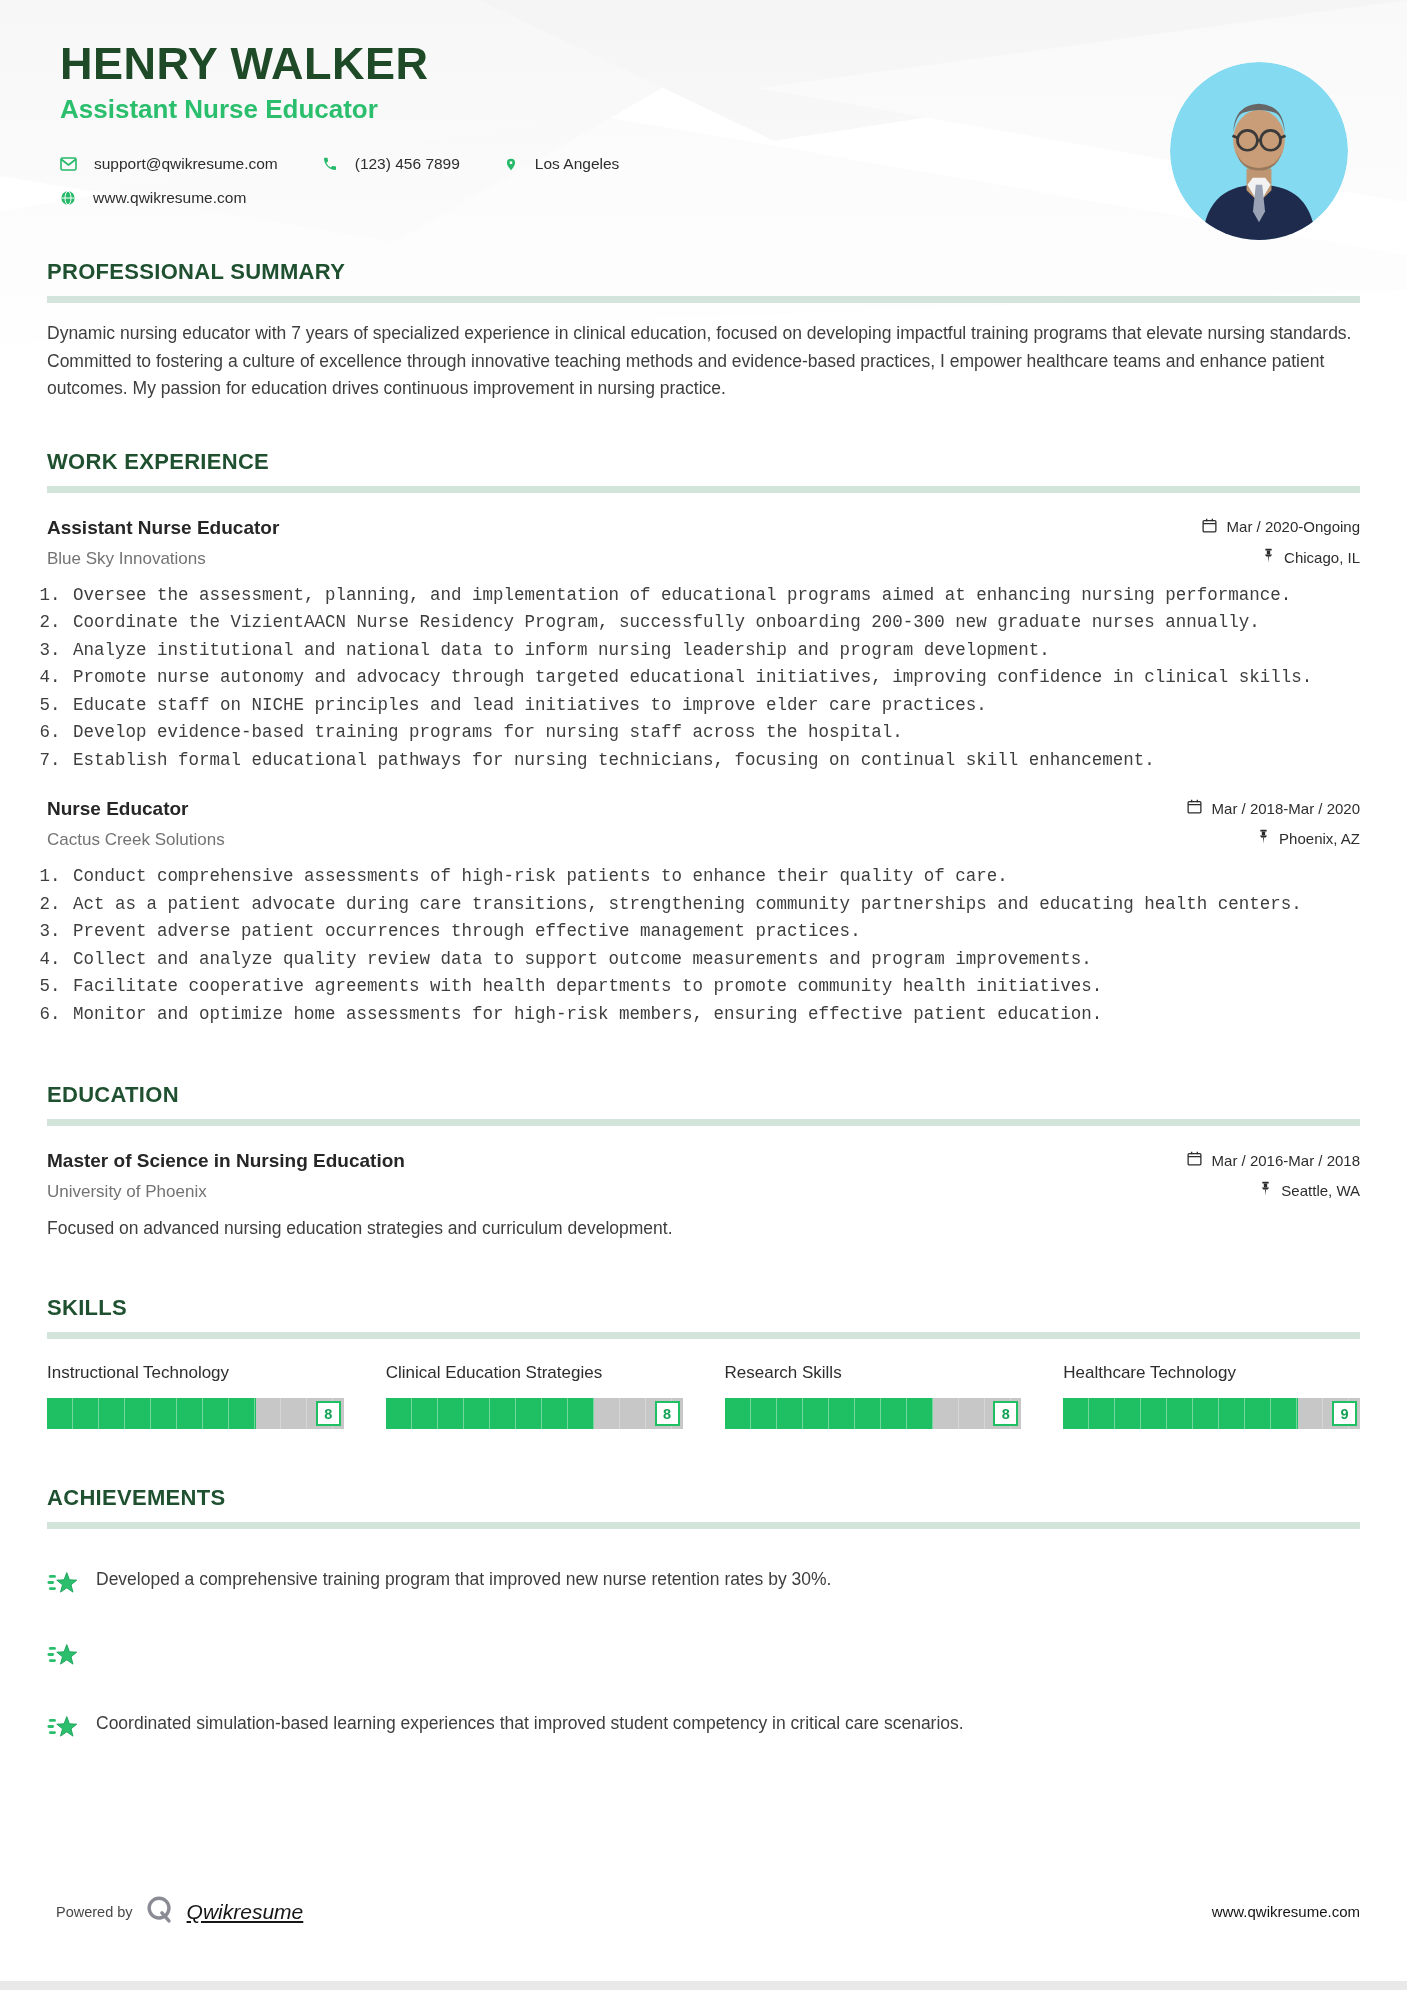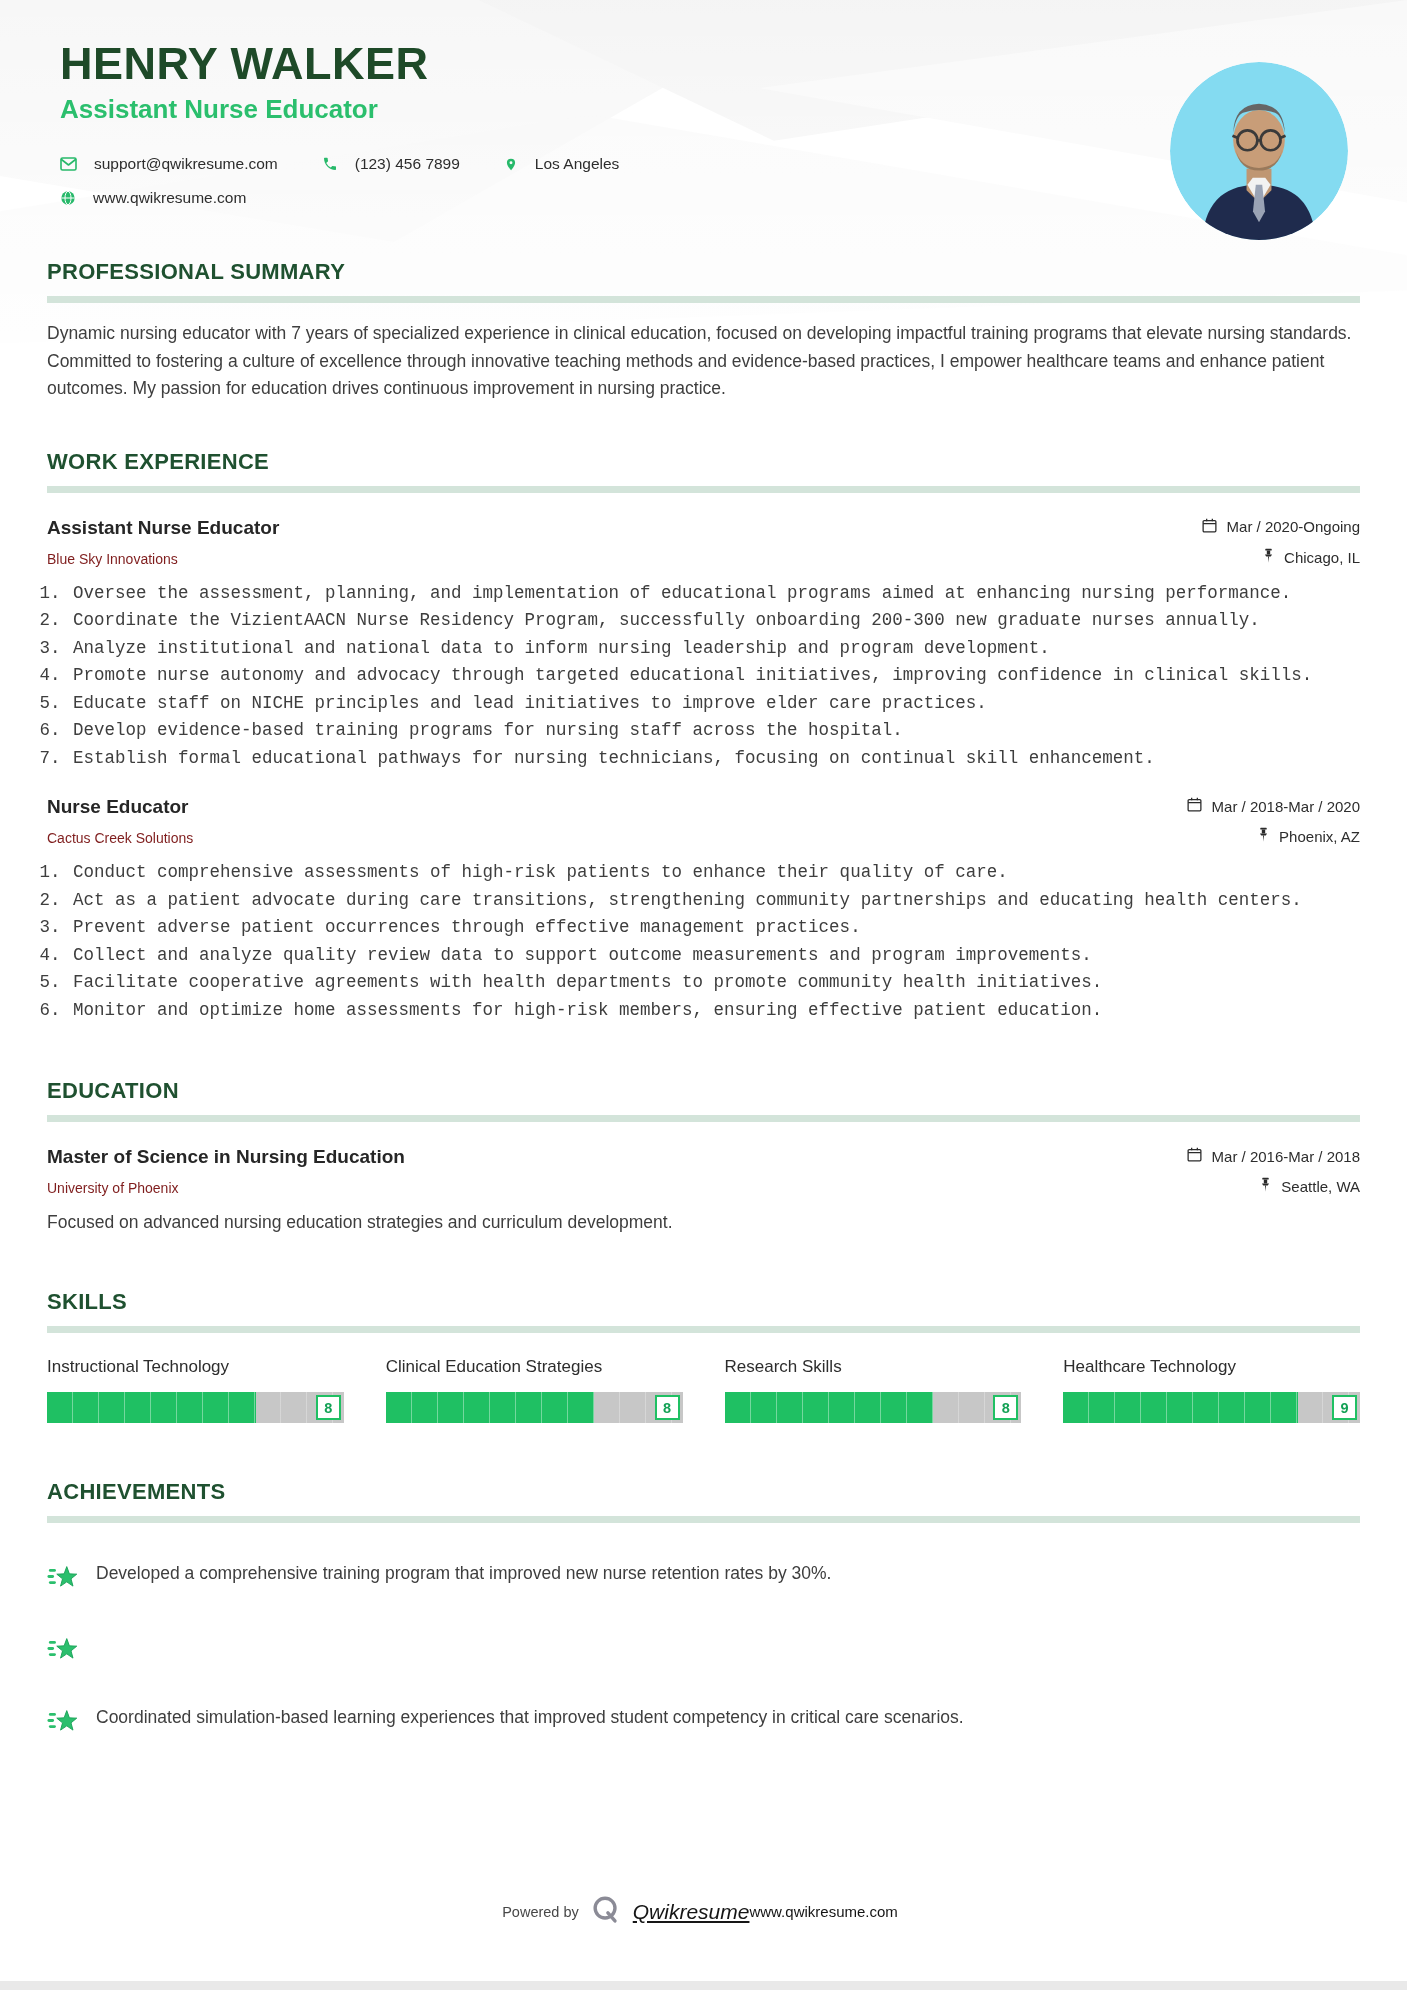--- a/index.html
+++ b/index.html
@@ -33,21 +33,21 @@
 
   .summary{margin-top:52px;}
   .summary p{margin:17px 0 0;font-size:17.5px;line-height:27.5px;}
 
   .experience{margin-top:46px;}
   .job{margin-top:24px;}
   .row{display:flex;justify-content:space-between;align-items:baseline;}
   .row2{display:flex;justify-content:space-between;align-items:baseline;margin-top:9px;}
   .job-title{font-size:19px;font-weight:700;color:#262626;}
   .meta{display:flex;align-items:center;gap:9px;font-size:15px;color:#2d2d2d;white-space:nowrap;}
-  .company{font-size:14px;color:#7f1d1d;}
+  .company{font-size:17px;color:#737373;}
   ol.bullets{margin:13px 0 0;padding-left:24px;font-size:17.5px;line-height:27.5px;}
   ol.bullets li{padding-left:2px;font-family:Liberation Mono, monospace;}
 
   .education{margin-top:54px;}
   .edu-desc{margin-top:16px;font-size:17.5px;}
 
   .skills{margin-top:56px;}
   .skills-grid{display:grid;grid-template-columns:repeat(4,1fr);gap:0 42px;margin-top:24px;}
   .skill-name{font-size:17px;color:#2d2d2d;}
   .skill-bar{position:relative;height:31px;background:#c7c7c7;margin-top:15px;
@@ -57,22 +57,22 @@
   .skill-badge{position:absolute;right:3px;top:3px;width:25px;height:25px;box-sizing:border-box;
     background:#fff;border:2px solid #1fc063;color:#13a155;font-size:14.5px;font-weight:700;
     display:flex;align-items:center;justify-content:center;}
 
   .achievements{margin-top:56px;}
   .ach-list{margin-top:8px;}
   .ach-item{display:flex;align-items:flex-start;gap:17px;margin-top:37px;}
   .ach-icon{flex:0 0 auto;margin-top:2px;}
   .ach-text{font-size:17.5px;line-height:27px;}
 
-  .footer{position:absolute;left:40px;right:47px;top:1893px;z-index:1;
-          display:flex;justify-content:center;align-items:center;}
+  .footer{position:absolute;left:56px;right:47px;top:1893px;z-index:1;
+          display:flex;justify-content:space-between;align-items:center;}
   .powered{display:flex;align-items:center;gap:10px;font-size:14.5px;color:#474747;}
   .brand{font-size:21px;color:#161616;text-decoration:underline;font-style:italic;}
   .site{font-size:15px;color:#141414;}
   .bottom-strip{position:absolute;left:0;right:0;bottom:0;height:9px;background:#e9e9e9;z-index:1;}
 </style>
 </head>
 <body>
 
 <div class="page">
 

